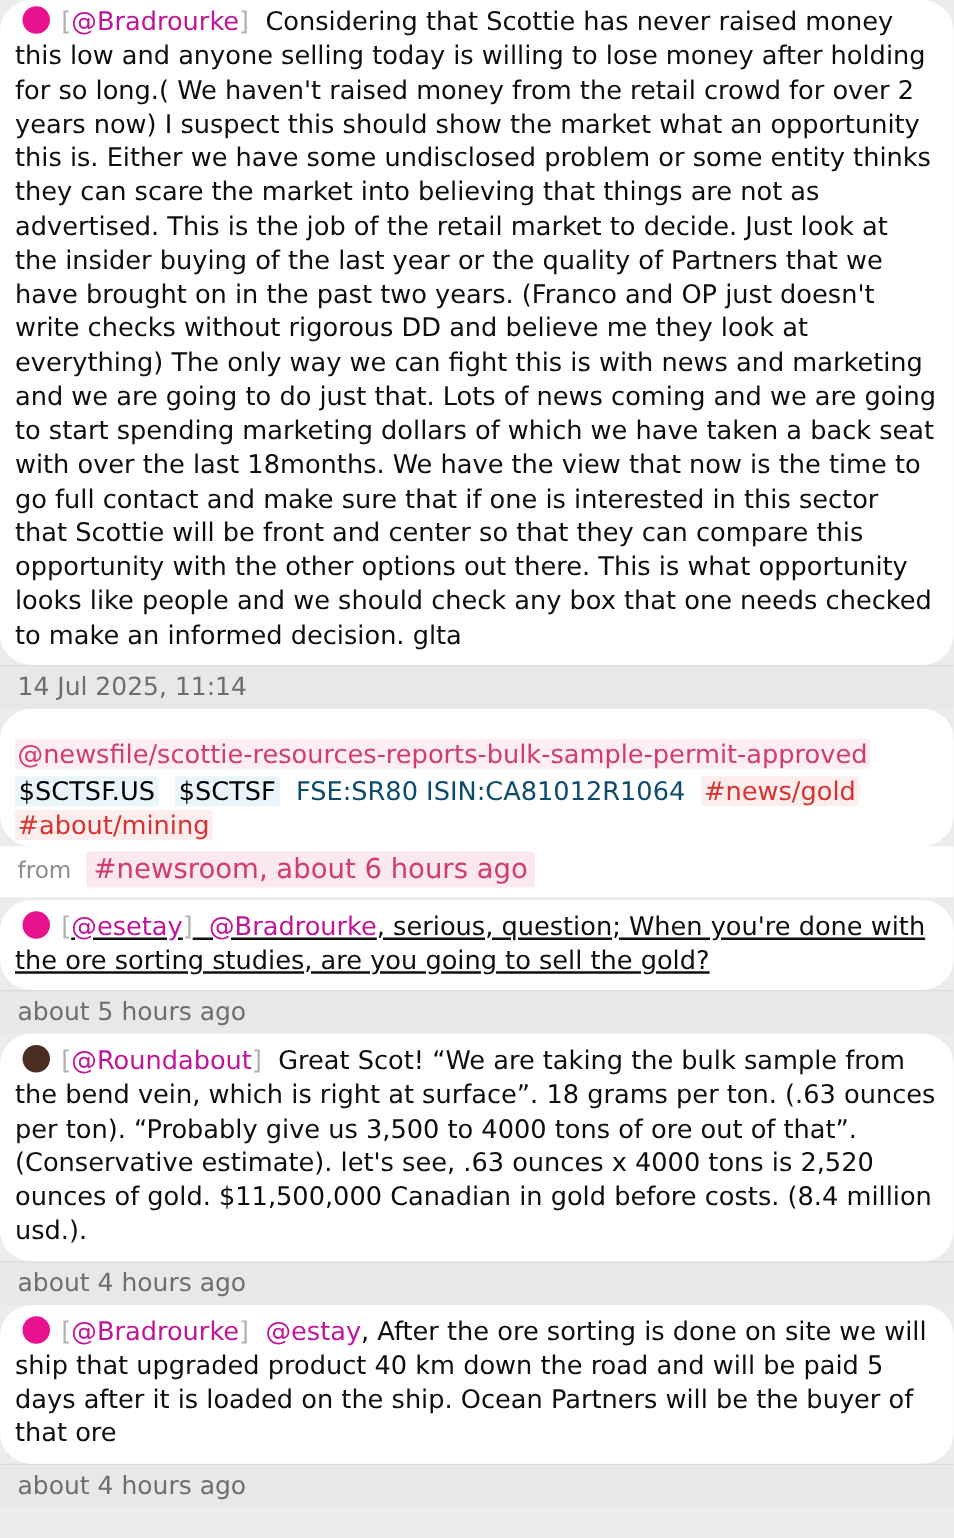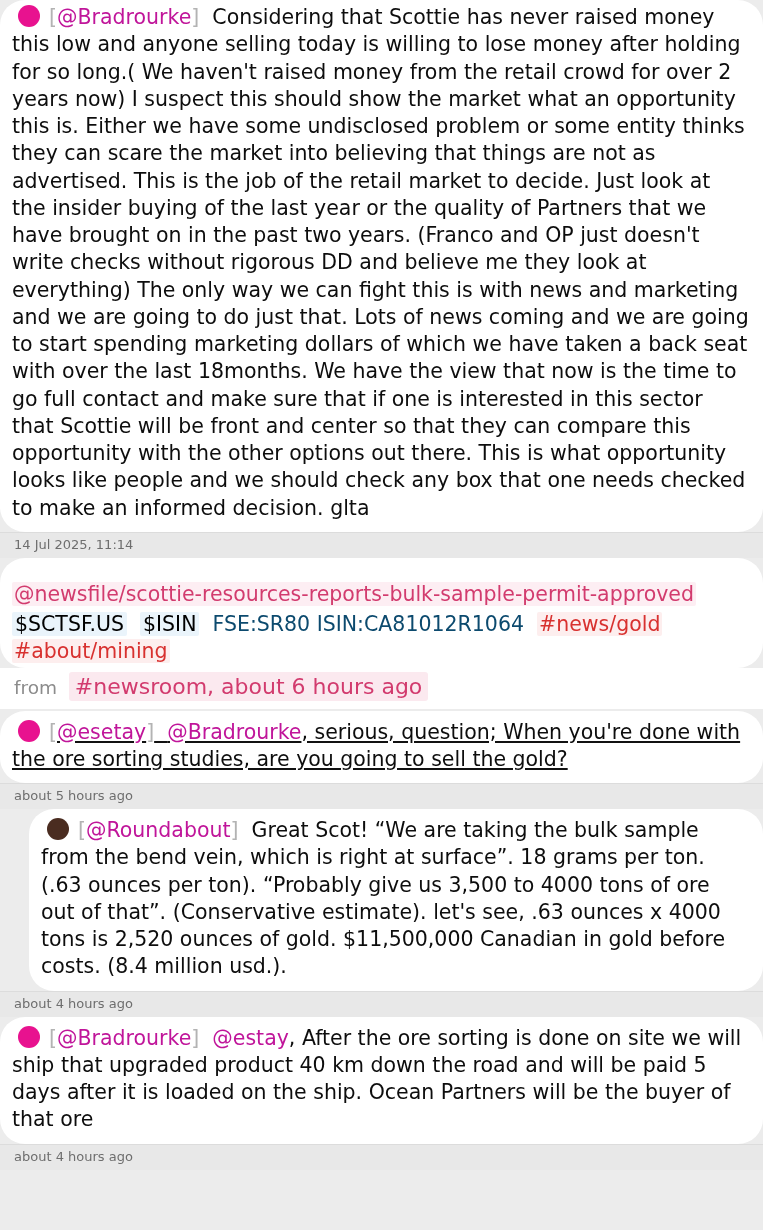--- a/index.html
+++ b/index.html
@@ -54,21 +54,21 @@
   }
   .mention {
     color: #c0159a;
   }
   .body-text {
     color: #0d0d0d;
   }
   .timestamp {
     background: #e8e8e8;
     color: #6e6e6e;
-    font-size: 13px;
+    font-size: 20px;
     padding: 4px 14px 6px 14px;
     box-sizing: border-box;
     border-top: 1px solid #dcdcdc;
   }
   .news-title {
     color: #0d0d0d;
   }
   .news-slug {
     color: #d23b6e;
     background: #fdeef3;
@@ -128,40 +128,40 @@
     </div>
   </div>
   <div class="timestamp">14 Jul 2025, 11:14</div>
 
   <div class="post" style="padding-top:8px;padding-bottom:2px;">
     <div class="post-row" style="margin-top:15px;">
       <span style="display:inline-block;width:0px;"></span><span class="news-slug">@newsfile/scottie-resources-reports-bulk-sample-permit-approved</span>
     </div>
     <div class="post-row" style="margin-top:3px;">
       <span class="ticker">$SCTSF.US</span>&nbsp;
-      <span class="ticker">$ISIN</span>&nbsp;
+      <span class="ticker">$SCTSF</span>&nbsp;
       <span class="plain-meta">FSE:SR80 ISIN:CA81012R1064</span>&nbsp;
       <span class="tag-red">#news/gold</span>
       <span class="tag-red">#about/mining</span>
     </div>
   </div>
   <div class="from-row">
     <span>from</span>&nbsp;
     <span class="from-chip">#newsroom, about 6 hours ago</span>
   </div>
   <div class="spacer-2"></div>
 
   <div class="post" style="padding-top:8px;text-decoration:underline;">
     <div class="post-row">
       <span class="avatar avatar-pink"></span><span class="bracket">[</span><span class="handle">@esetay</span><span class="bracket">]</span>&nbsp;&nbsp;<span class="mention">@Bradrourke</span><span class="body-text">, serious, question; When you're done with the ore sorting studies, are you going to sell the gold?</span>
     </div>
   </div>
   <div class="timestamp">about 5 hours ago</div>
 
-  <div class="post" style="padding-top:8px;margin-left:29px;">
+  <div class="post" style="padding-top:8px;">
     <div class="post-row">
       <span class="avatar avatar-brown"></span><span class="bracket">[</span><span class="handle">@Roundabout</span><span class="bracket">]</span>&nbsp; <span class="body-text quote">Great Scot!  “We are taking the bulk sample from the bend vein,  which is right at surface”.     18 grams per ton.  (.63 ounces per ton).     “Probably give us 3,500 to 4000 tons of ore out of that”.  (Conservative estimate).   let's see,  .63 ounces x 4000 tons is 2,520 ounces of gold.    $11,500,000 Canadian in gold before costs.   (8.4 million usd.).</span>
     </div>
   </div>
   <div class="timestamp">about 4 hours ago</div>
 
   <div class="post" style="padding-top:8px;">
     <div class="post-row">
       <span class="avatar avatar-pink"></span><span class="bracket">[</span><span class="handle">@Bradrourke</span><span class="bracket">]</span>&nbsp;&nbsp;<span class="mention">@estay</span><span class="body-text">, After the ore sorting is done on site we will ship that upgraded product 40 km down the road and will be paid 5 days after it is loaded on the ship. Ocean Partners will be the buyer of that ore</span>
     </div>

